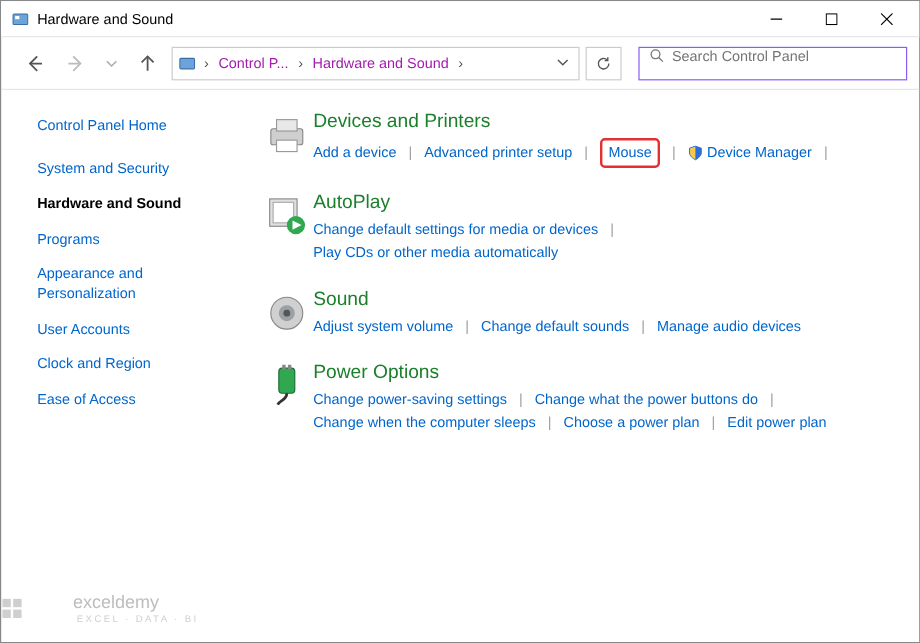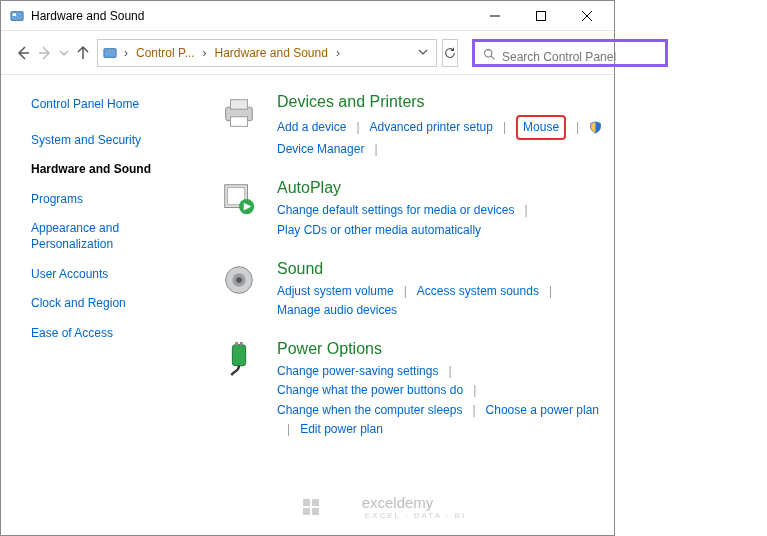--- a/index.html
+++ b/index.html
@@ -7,21 +7,21 @@
     font-family: "Segoe UI", Tahoma, sans-serif;
     font-size: 12px;
     background: #fff;
     width: 767px;
     height: 536px;
     position: relative;
     overflow: hidden;
   }
   .window {
     border: 1px solid #888;
-    width: 615px;
+    width: 767px;
     height: 536px;
     background: #fff;
     display: flex;
     flex-direction: column;
   }
   .titlebar {
     height: 30px;
     display: flex;
     align-items: center;
     padding: 0 4px 0 8px;
@@ -56,33 +56,33 @@
   .address {
     flex:0 0 auto;
     display:flex; align-items:center;
     border:1px solid #ccc;
     height:28px;
     padding: 0 4px;
     width: 340px;
     gap:4px;
   }
   .address .crumb, .address .chev-crumb {
-    font-size:12px; color:#a16207; padding:0 2px;
+    font-size:12px; color:#a21caf; padding:0 2px;
   }
   .address .chev-crumb { color:#555; }
   .addr-icon { width:16px;height:16px;display:flex;align-items:center;justify-content:center; }
   .addr-drop { margin-left:auto; color:#555; padding:0 4px;}
   .refresh-btn {
     width:30px; height:28px; border:1px solid #ccc; display:flex;align-items:center;justify-content:center;
     margin-left:-1px;
   }
   .searchbox {
-    flex:1; height:28px; border:3px solid #8b5cf6;
+    flex:1; height:28px; border:1px solid #8b5cf6;
     margin-left:8px;
-    display:flex; align-items:flex-end; padding:0 8px;
+    display:flex; align-items:flex-start; padding:0 8px;
     color:#777;
   }
   .searchbox .sicon { margin-right:6px; color:#666; }
   .searchbox input {
     border:none; outline:none; font-size:12px; color:#333; flex:1;
     background:transparent;
   }
   .body {
     flex:1; display:flex; overflow:hidden;
   }
@@ -91,21 +91,21 @@
   }
   .sidebar .side-link {
     display:block; color:#0066CC; font-size:12px; margin-bottom:14px;
     cursor:pointer; line-height:1.3;
   }
   .sidebar .side-link.active { color:#000; font-weight:bold; }
   .content {
     flex:1; padding: 18px 8px 10px 8px; overflow:auto;
   }
   .cat {
-    display:flex; align-items:flex-start; gap:18px; margin-bottom:20px;
+    display:flex; align-items:flex-start; gap:2px; margin-bottom:20px;
   }
   .cat-icon {
     width:40px; height:40px; flex:0 0 40px;
     display:flex;align-items:center;justify-content:center;
   }
   .cat-body { flex:1; }
   .cat-title {
     color:#1b7f2b; font-size:16px; margin-bottom:4px;
     display:inline-block;
   }
@@ -121,21 +121,21 @@
   }
   .red-box {
     border:2px solid #e43030; border-radius:4px; padding:1px 5px;
     display:inline-block;
   }
   .shield-icon { display:inline-flex;align-items:center; margin-right:3px; vertical-align:middle; }
   .watermark {
     position:absolute; left:0; right:0; bottom:16px;
     text-align:center; color:#bdbdbd; font-size:15px;
     pointer-events:none;
-    display:flex; align-items:center; justify-content:center; gap:8px;
+    display:flex; align-items:center; justify-content:flex-start; gap:8px;
   }
   .watermark .wm-sub { font-size:8px; letter-spacing:2px; display:block; color:#cfcfcf;padding-left:36px;}
   .wm-logo { width:20px;height:20px; }
 </style>
 </head>
 <body>
 
 <div class="window">
 
   <div class="titlebar">
@@ -298,21 +298,21 @@
               <ellipse cx="20" cy="20" rx="14" ry="14" fill="#d0d0d0" stroke="#888"></ellipse>
               <circle cx="20" cy="20" r="7" fill="#9aa0a6"></circle>
               <circle cx="20" cy="20" r="3" fill="#555"></circle>
             </svg>
         </div>
         <div class="cat-body">
           <a class="cat-title">Sound</a>
           <div class="links-row">
             <a class="task-link">Adjust system volume</a>
             <span class="sep">|</span>
-            <a class="task-link">Access system sounds</a>
+            <a class="task-link">Change default sounds</a>
             <span class="sep">|</span>
             <a class="task-link">Manage audio devices</a>
           </div>
         </div>
       </div>
 
       <div class="cat">
         <div class="cat-icon">
           <svg width="38" height="38" viewBox="0 0 40 40">
               <rect x="13" y="4" width="14" height="22" rx="3" fill="#2fa84f" stroke="#1b6b33"></rect>

